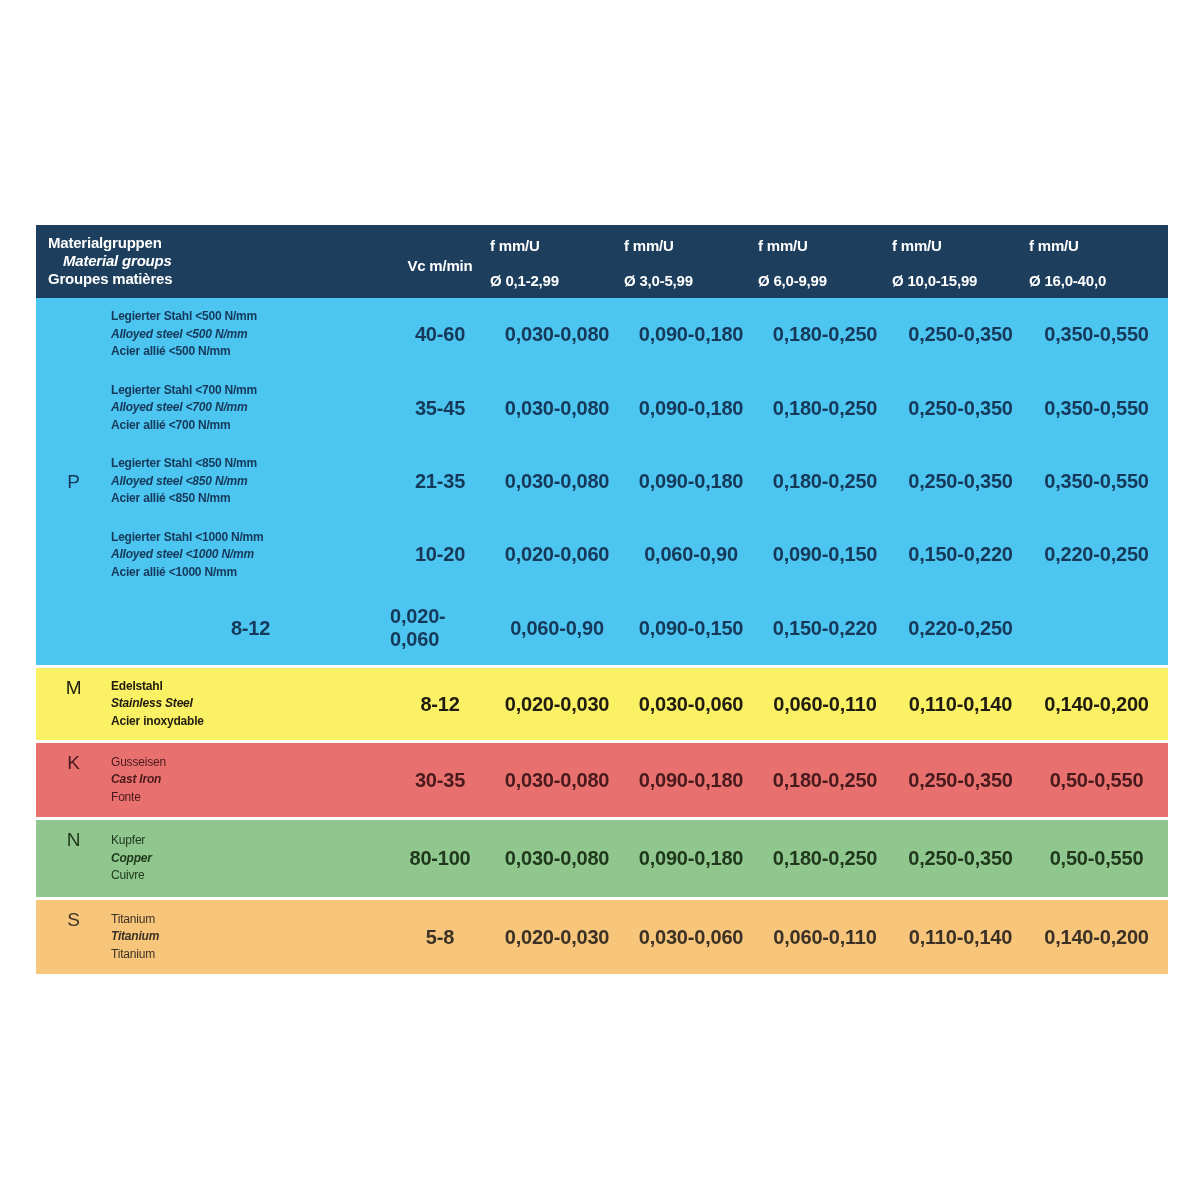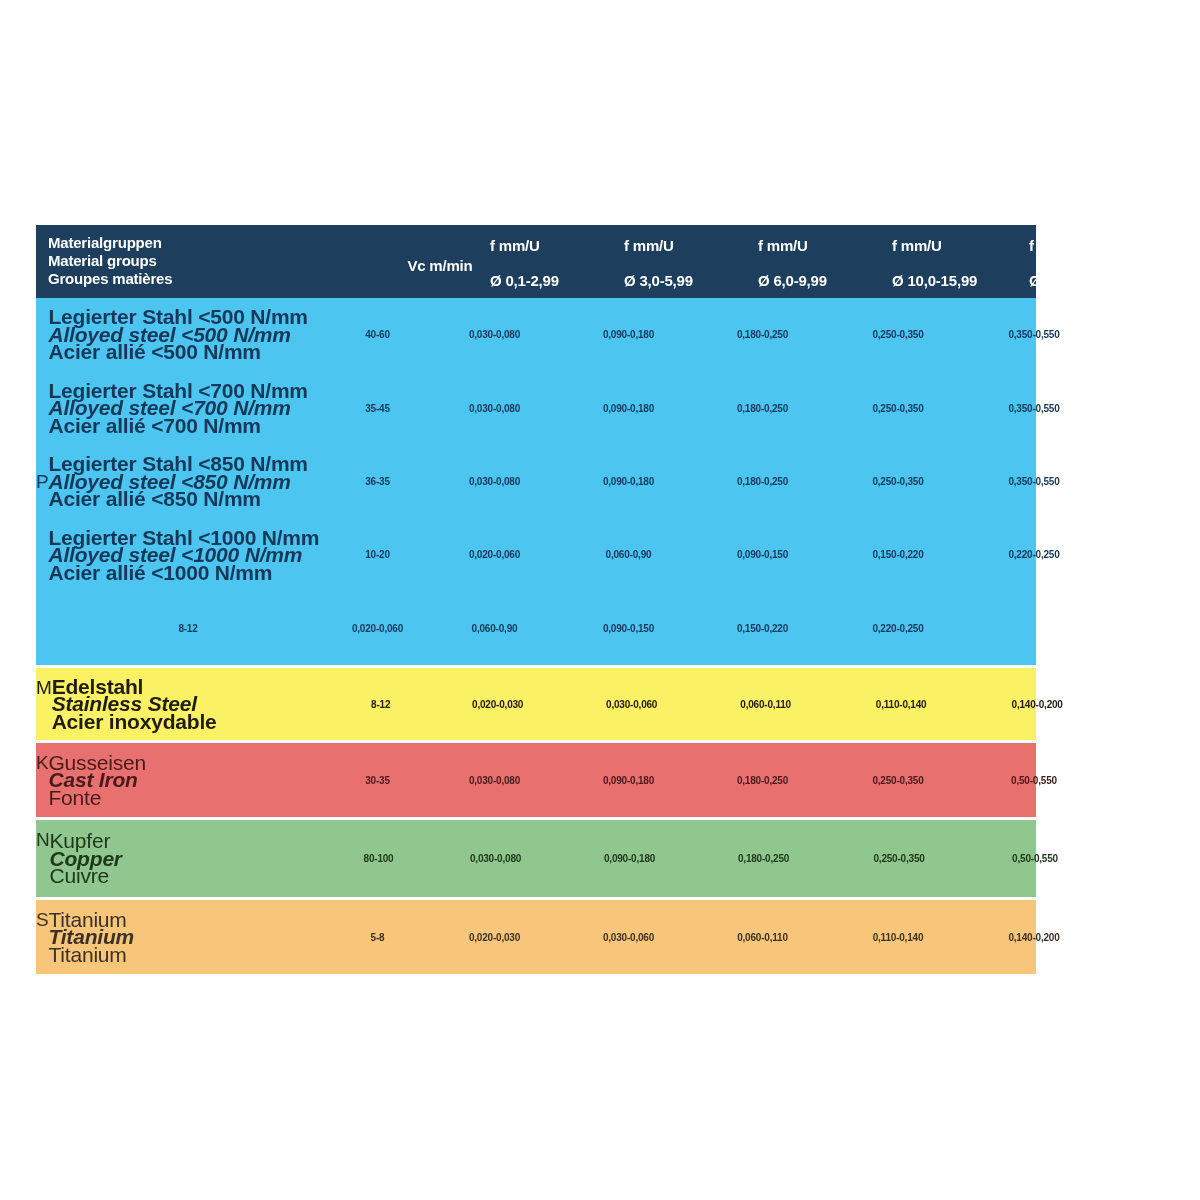--- a/index.html
+++ b/index.html
@@ -3,57 +3,57 @@
 <meta charset="utf-8">
 <style>
   html,body{margin:0;padding:0;}
   body{
     width:1200px;height:1200px;background:#ffffff;
     font-family:"Liberation Sans",sans-serif;
     -webkit-font-smoothing:antialiased;
   }
   .stage{position:relative;width:1200px;height:1200px;background:#ffffff;overflow:hidden;}
   .table{
-    position:absolute;left:36px;top:225px;width:1000px;
+    position:absolute;left:36px;top:225px;width:1132px;
     display:flex;flex-direction:column;letter-spacing:-0.2px;
   }
   .gap{height:3px;background:#ffffff;}
   
   .header{
     height:73px;color:#ffffff;
     display:grid;grid-template-columns:354px 100px 134px 134px 134px 137px 135px;
   }
   .h-mat{padding:9px 0 0 12px;font-size:15px;line-height:18px;}
   .hl1,.hl3{font-weight:700;}
-  .hl2{font-weight:700;}
+  .hl2{font-weight:700;font-style:italic;margin-left:15px;}
   .h-vc{display:flex;align-items:flex-end;justify-content:center;padding-bottom:24px;font-size:15px;font-weight:700;}
   .h-f{display:flex;flex-direction:column;justify-content:space-between;padding:12px 0 8px 0;font-size:15px;font-weight:700;line-height:18px;}
   
   .band{display:flex;}
   .band-p{height:367px;}
   .band-m{height:72px;}
   .band-k{height:74px;}
   .band-n{height:77px;}
   .band-s{height:74px;}
   .letter{
     width:75px;display:flex;justify-content:center;
     font-size:19px;line-height:18px;
   }
   .center-letter{align-items:center;}
   .top-letter{align-items:flex-start;padding-top:11px;box-sizing:border-box;}
   .band-body{flex:1;display:flex;flex-direction:column;}
   .row{
     flex:1;display:grid;
     grid-template-columns:279px 100px 134px 134px 134px 137px 135px;
   }
-  .mat{display:flex;flex-direction:column;justify-content:center;font-size:21px;line-height:17.5px;}
+  .mat{display:flex;flex-direction:column;justify-content:center;font-size:12px;line-height:17.5px;}
   .l2{font-weight:700;font-style:italic;}
   .w-bold .l1,.w-bold .l3{font-weight:700;}
   .w-light .l1,.w-light .l3{font-weight:400;}
-  .val{display:flex;align-items:center;justify-content:center;font-size:10px;font-weight:700;}
+  .val{display:flex;align-items:center;justify-content:center;font-size:20px;font-weight:700;}
 </style>
 </head>
 <body>
 
 <div class="stage">
   <div class="table">
 
     <div class="header" style="background: rgb(29, 63, 93);">
       <div class="h-mat">
         <div class="hl1">Materialgruppen</div>
@@ -114,21 +114,21 @@
           <div class="val">0,250-0,350</div>
           <div class="val">0,350-0,550</div>
         </div>
 
         <div class="row">
           <div class="mat">
             <div class="l1">Legierter Stahl &lt;850 N/mm</div>
             <div class="l2">Alloyed steel &lt;850 N/mm</div>
             <div class="l3">Acier allié &lt;850 N/mm</div>
           </div>
-          <div class="val">36-35</div>
+          <div class="val">21-35</div>
           <div class="val">0,030-0,080</div>
           <div class="val">0,090-0,180</div>
           <div class="val">0,180-0,250</div>
           <div class="val">0,250-0,350</div>
           <div class="val">0,350-0,550</div>
         </div>
 
         <div class="row">
           <div class="mat">
             <div class="l1">Legierter Stahl &lt;1000 N/mm</div>

